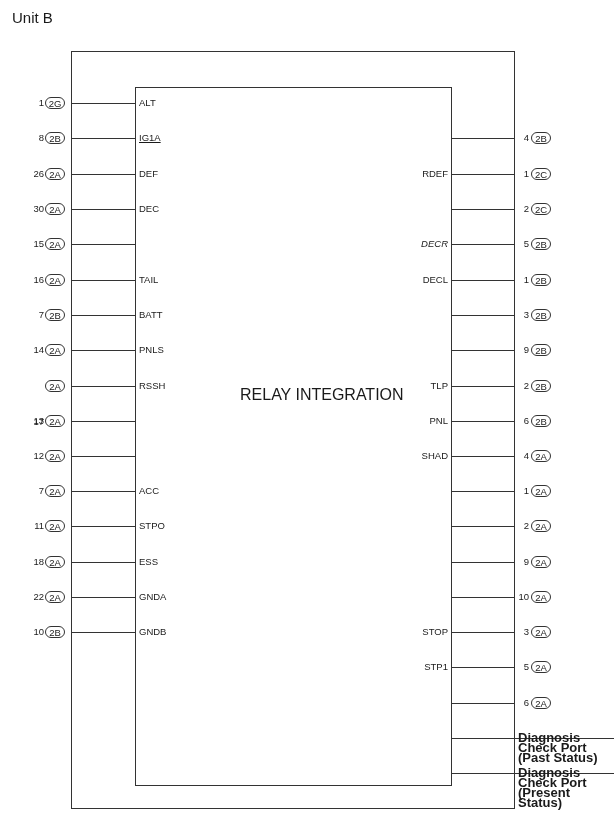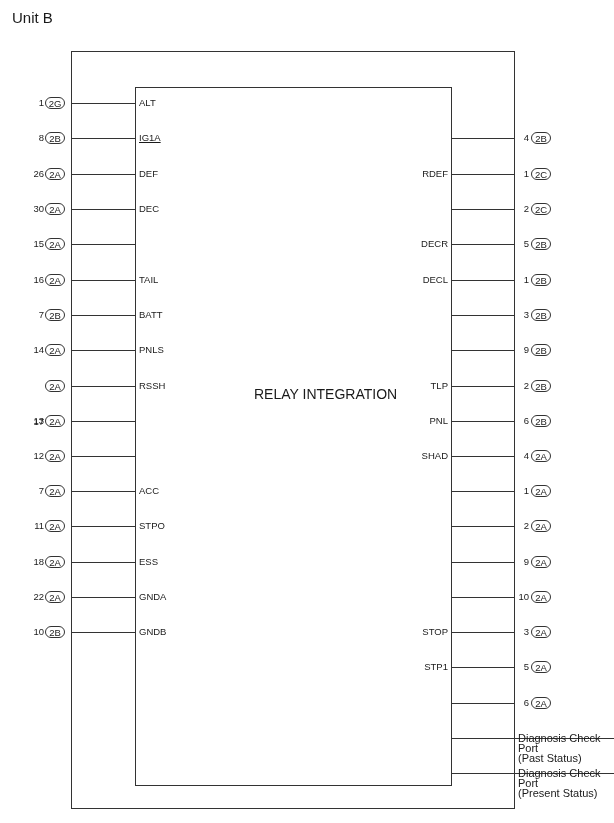--- a/index.html
+++ b/index.html
@@ -7,22 +7,22 @@
          font-family: "Liberation Sans", sans-serif; color: #1a1a1a; }
   .title { position: absolute; left: 12px; top: 9px; font-size: 15px; }
   .box { position: absolute; box-sizing: border-box; border: 1.3px solid #333; }
   .wire { position: absolute; height: 0; border-top: 1px solid #333; }
   .pin-num { position: absolute; font-size: 9.5px; text-align: right; width: 24px; line-height: 12px; }
   .conn { position: absolute; font-size: 9.5px; line-height: 12px; height: 12px;
           border: 1px solid #333; border-radius: 7px; padding: 0 2px; box-sizing: border-box;
           width: 20px; text-align: center; }
   .sig { position: absolute; font-size: 9.5px; line-height: 12px; }
   .sig.right { text-align: right; width: 60px; }
-  .center-label { position: absolute; font-size: 14px; left: 254px; top: 386px; }
-  .diag { position: absolute; font-size: 11px; line-height: 10px; left: 518px; width: 96px; }
+  .center-label { position: absolute; font-size: 16px; left: 240px; top: 386px; }
+  .diag { position: absolute; font-size: 13px; line-height: 10px; left: 518px; width: 96px; font-weight: bold; }
 </style>
 </head>
 <body>
 
 <div class="title">Unit B</div>
 
 <div class="box" style="left:71px; top:51px; width:444px; height:758px;"></div>
 <div class="box" style="left:135px; top:87px; width:317px; height:699px;"></div>
 
 <div class="center-label">RELAY INTEGRATION</div>
@@ -141,21 +141,21 @@
     <div>
       <div class="wire" style="left: 451px; width: 64px; top: 209px;"></div>
       <div class="pin-num" style="left: 505px; width: 24px; top: 203px;">2</div>
       <div class="conn" style="left: 531px; top: 203px;">2C</div>
       <div class="sig right" style="left: 388px; top: 203px;"></div>
     </div>
     <div>
       <div class="wire" style="left: 451px; width: 64px; top: 244px;"></div>
       <div class="pin-num" style="left: 505px; width: 24px; top: 238px;">5</div>
       <div class="conn" style="left: 531px; top: 238px;">2B</div>
-      <div class="sig right" style="left: 388px; top: 238px;">DECR</div>
+      <div class="sig right" style="left: 388px; top: 238px; font-style: italic;">DECR</div>
     </div>
     <div>
       <div class="wire" style="left: 451px; width: 64px; top: 280px;"></div>
       <div class="pin-num" style="left: 505px; width: 24px; top: 274px;">1</div>
       <div class="conn" style="left: 531px; top: 274px;">2B</div>
       <div class="sig right" style="left: 388px; top: 274px;">DECL</div>
     </div>
     <div>
       <div class="wire" style="left: 451px; width: 64px; top: 315px;"></div>
       <div class="pin-num" style="left: 505px; width: 24px; top: 309px;">3</div>

